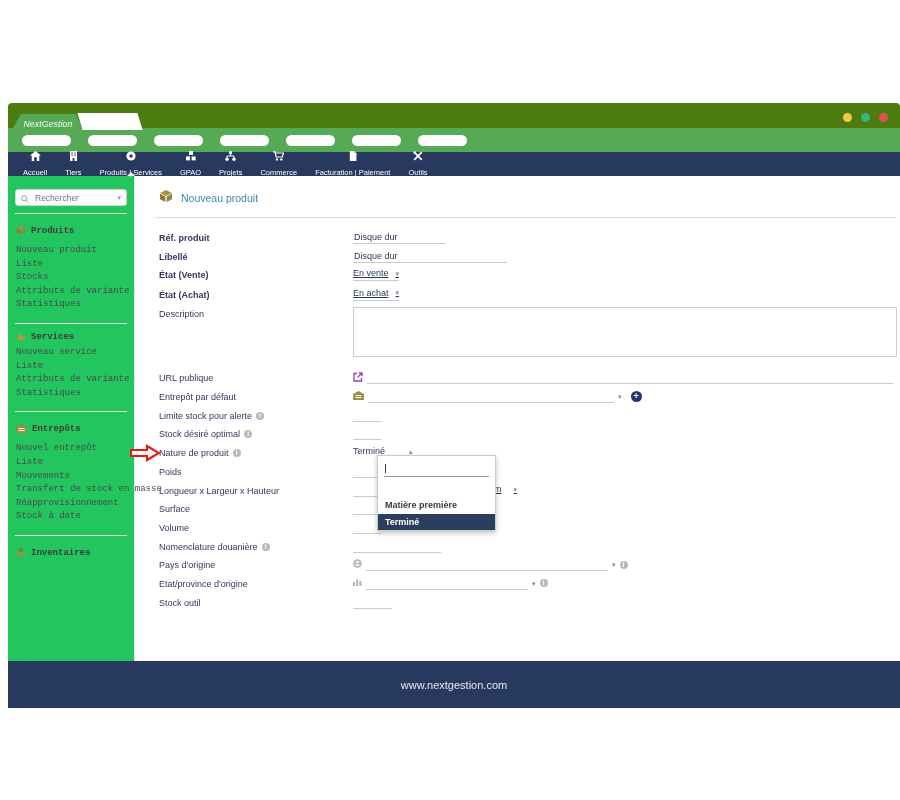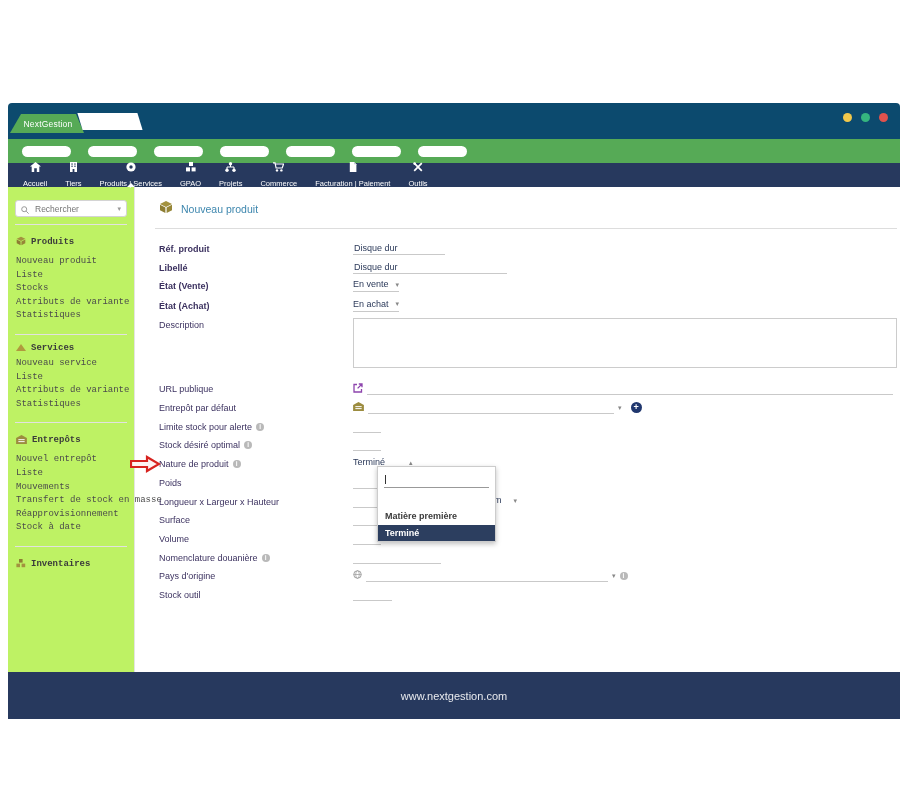--- a/index.html
+++ b/index.html
@@ -1,20 +1,20 @@
 <!DOCTYPE html>
 <html><head>
 <meta charset="utf-8">
 <style>
   html,body{margin:0;padding:0;background:#ffffff;width:900px;height:800px;overflow:hidden;
             font-family:"Liberation Sans", sans-serif;}
   #app{position:absolute;left:8px;top:103px;width:892px;height:592px;}
 
   
-  .topbar{position:relative;height:36px;background:#0c4a6e;border-radius:4px 4px 0 0;}
+  .topbar{position:relative;height:25px;background:#4d7c0f;border-radius:4px 4px 0 0;font-style:italic;}
   .logo-tab{position:absolute;left:2px;top:11px;width:76px;height:19px;background:#56AA56;
             clip-path:polygon(11px 0,66px 0,74px 100%,0 100%);
             display:flex;align-items:center;justify-content:center;}
   .logo-tab span{color:#fff;font-size:8.5px;letter-spacing:.2px;}
   .white-slab{position:absolute;left:72px;top:10px;width:60px;height:17px;background:#fff;
               transform:skewX(17deg);}
   .dots{position:absolute;right:12px;top:10px;display:flex;gap:9px;}
   .dot{width:9px;height:9px;border-radius:50%;}
   .dot-y{background:#F2C84B}.dot-g{background:#35B57F}.dot-r{background:#E0524D}
 
@@ -29,21 +29,21 @@
   .nav-ico{height:10px;display:flex;align-items:center;}
   .nav-label{color:#ffffff;font-size:7.5px;margin-top:7px;white-space:nowrap;}
   .notch{position:absolute;bottom:0;left:50%;margin-left:-4px;width:0;height:0;
          border-left:4px solid transparent;border-right:4px solid transparent;
          border-bottom:4px solid #ffffff;}
 
   
   .content{display:flex;height:485px;background:#fff;}
 
   
-  .sidebar{width:127px;background:#bef264;border-right:1px solid #e4e4e2;padding-top:13px;
+  .sidebar{width:127px;background:#22c55e;border-right:1px solid #e4e4e2;padding-top:13px;
            box-sizing:border-box;}
   .search-box{margin:0 7px;height:17px;border:1px solid #d4d4d4;border-radius:3px;background:#fff;
               display:flex;align-items:center;padding:0 5px;gap:4px;box-sizing:border-box;}
   .search-box input{border:none;outline:none;width:76px;font-size:8.5px;color:#555;background:transparent;
                     font-family:"Liberation Sans", sans-serif;}
   .search-caret{color:#999;font-size:7px;margin-left:auto;}
   .side-divider{border-top:1px solid #e2e2e0;margin:7px 7px 0 7px;}
   .side-section{padding:8px 0 4px 0;font-family:Liberation Mono, monospace;}
   .side-title{display:flex;align-items:center;gap:5px;padding:0 8px;margin-bottom:4px;}
   .side-title .t{font-size:9px;font-weight:700;color:#3b3b3b;}
@@ -67,21 +67,21 @@
            font-size:9px;color:#2c3a5a;outline:none;padding:0 1px;font-family:"Liberation Sans", sans-serif;}
   .w-ref{width:90px}.w-lib{width:152px}.w-url{width:524px}.w-ent{width:244px}
   .w-short{width:26px}.w-nom{width:86px}.w-pays{width:240px}.w-prov{width:160px}
   .w-outil{width:37px}.w-dim{width:22px}
   .ta{border:1px solid #ccc;background:#fff;resize:none;outline:none;
       font-family:"Liberation Sans", sans-serif;font-size:9px;color:#2c3a5a;}
   .ta-desc{width:538px;height:44px;}
   .ta-note{width:538px;height:41px;}
 
   .select{display:inline-flex;align-items:center;justify-content:space-between;
-          border-bottom:1px solid #c9c9c9;padding-bottom:2px;cursor:pointer;}
+          border-bottom:1px solid #c9c9c9;padding-bottom:2px;cursor:pointer;text-decoration:underline;}
   .sel-etat{width:46px;}
   .caret{color:#888;font-size:7px;line-height:7px;}
   .info{width:8px;height:8px;border-radius:50%;background:#b9b9b9;color:#fff;font-size:6.5px;
         line-height:8px;text-align:center;flex:0 0 8px;font-weight:700;}
   .plus-btn{width:11px;height:11px;border-radius:50%;background:#20376E;color:#fff;font-size:9px;
             line-height:10px;text-align:center;font-weight:700;cursor:pointer;margin-left:5px;}
 
   
   .row-nature{position:relative;z-index:30;}
   .arrow-note{position:absolute;left:-29px;top:-2px;}
@@ -476,20 +476,35 @@
                 <ellipse cx="5" cy="5" rx="2" ry="4.2" fill="none" stroke="#9a9a9a" stroke-width=".8"></ellipse>
                 <path d="M.8 5 H9.2" stroke="#9a9a9a" stroke-width=".8"></path>
               </svg>
           </span>
           <input class="u-input w-pays" style="">
           <span class="caret">▾</span>
           <span class="info">i</span>
         </div>
       </div>
 
+      <div class="row">
+        <div class="lbl">Etat/province d'origine</div>
+        <div class="fld">
+          <span>
+            <svg width="9" height="8" viewBox="0 0 9 8">
+                <rect x="0" y="4" width="2" height="4" fill="#b5b5b5"></rect>
+                <rect x="3.2" y="1.5" width="2" height="6.5" fill="#b5b5b5"></rect>
+                <rect x="6.4" y="3" width="2" height="5" fill="#b5b5b5"></rect>
+              </svg>
+          </span>
+          <input class="u-input w-prov" style="">
+          <span class="caret">▾</span>
+          <span class="info">i</span>
+        </div>
+      </div>
 
       <div class="row">
         <div class="lbl">Stock outil</div>
         <div class="fld">
             <input class="u-input w-outil" style="">
           </div>
       </div>
 
 
     </div>

